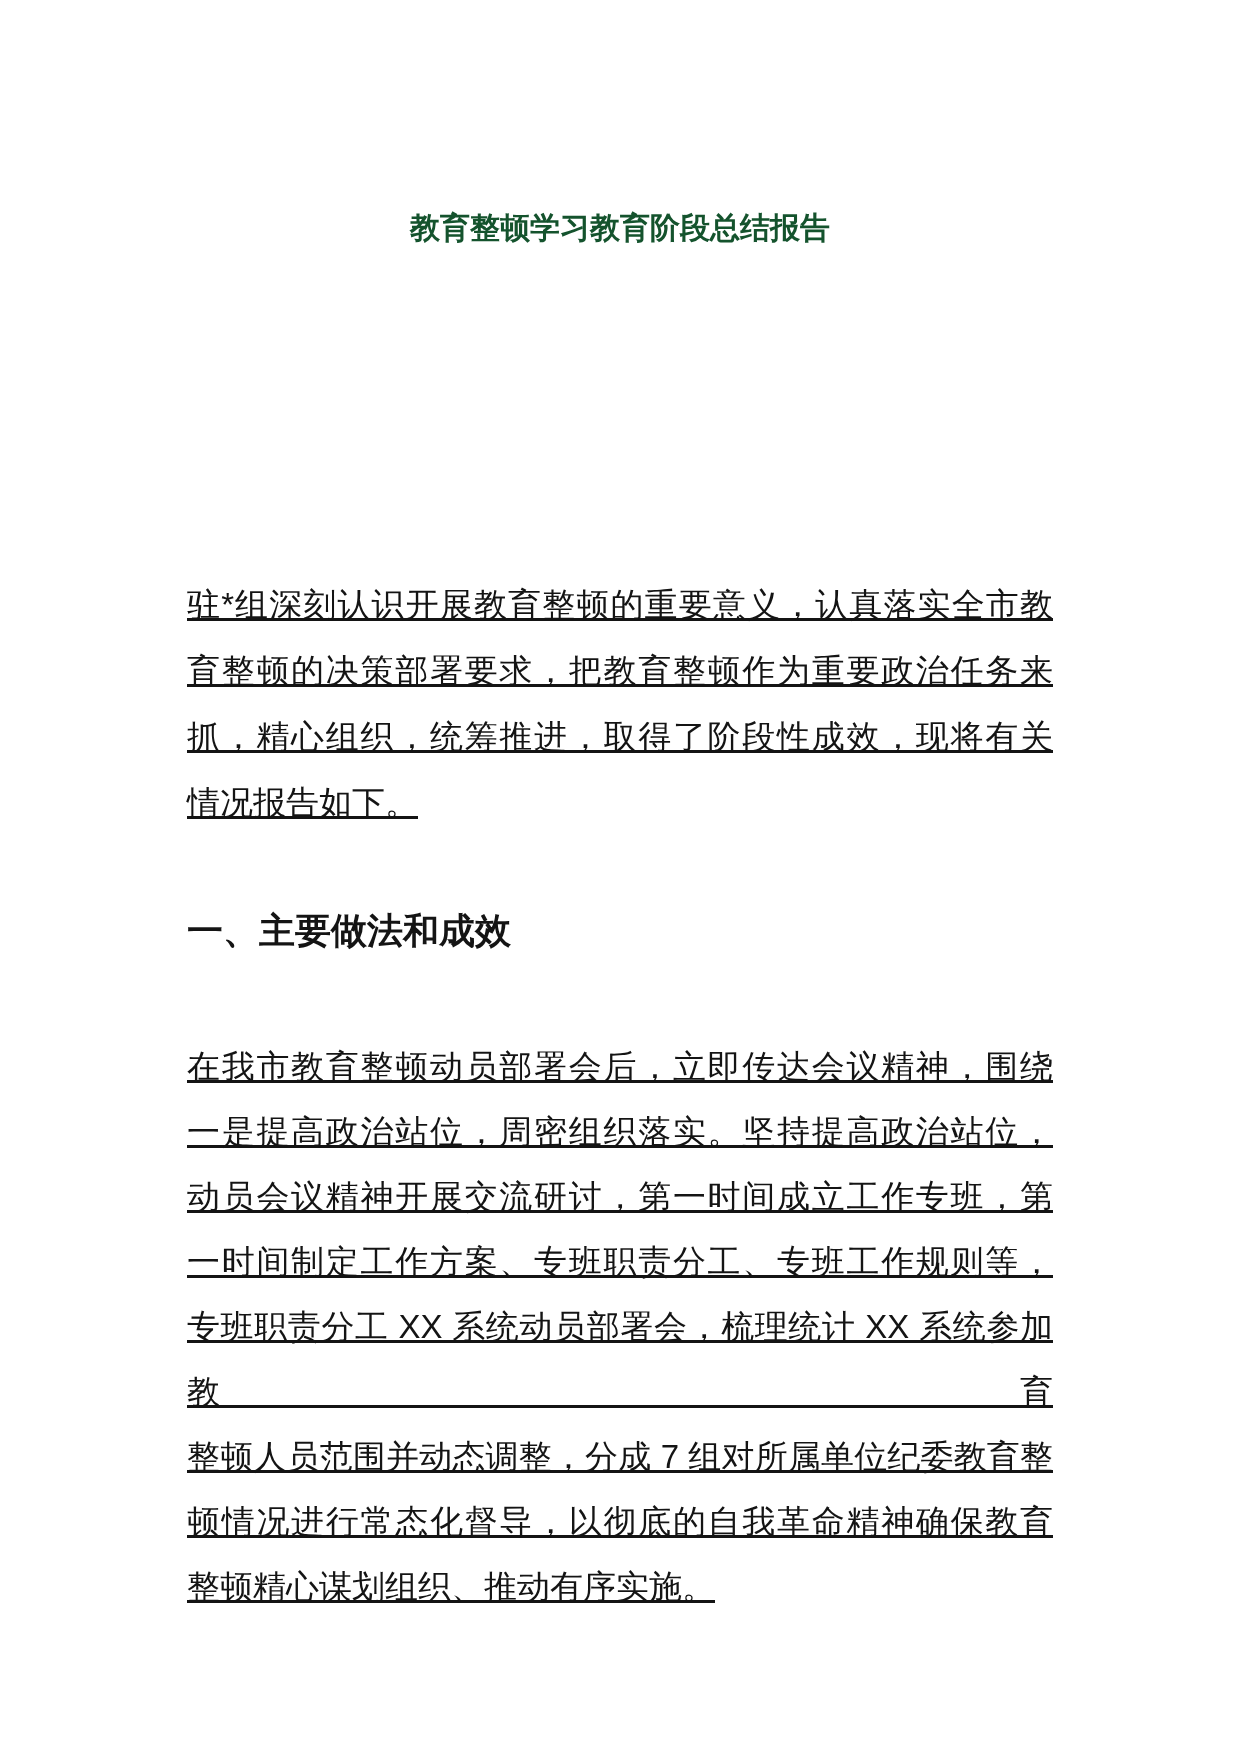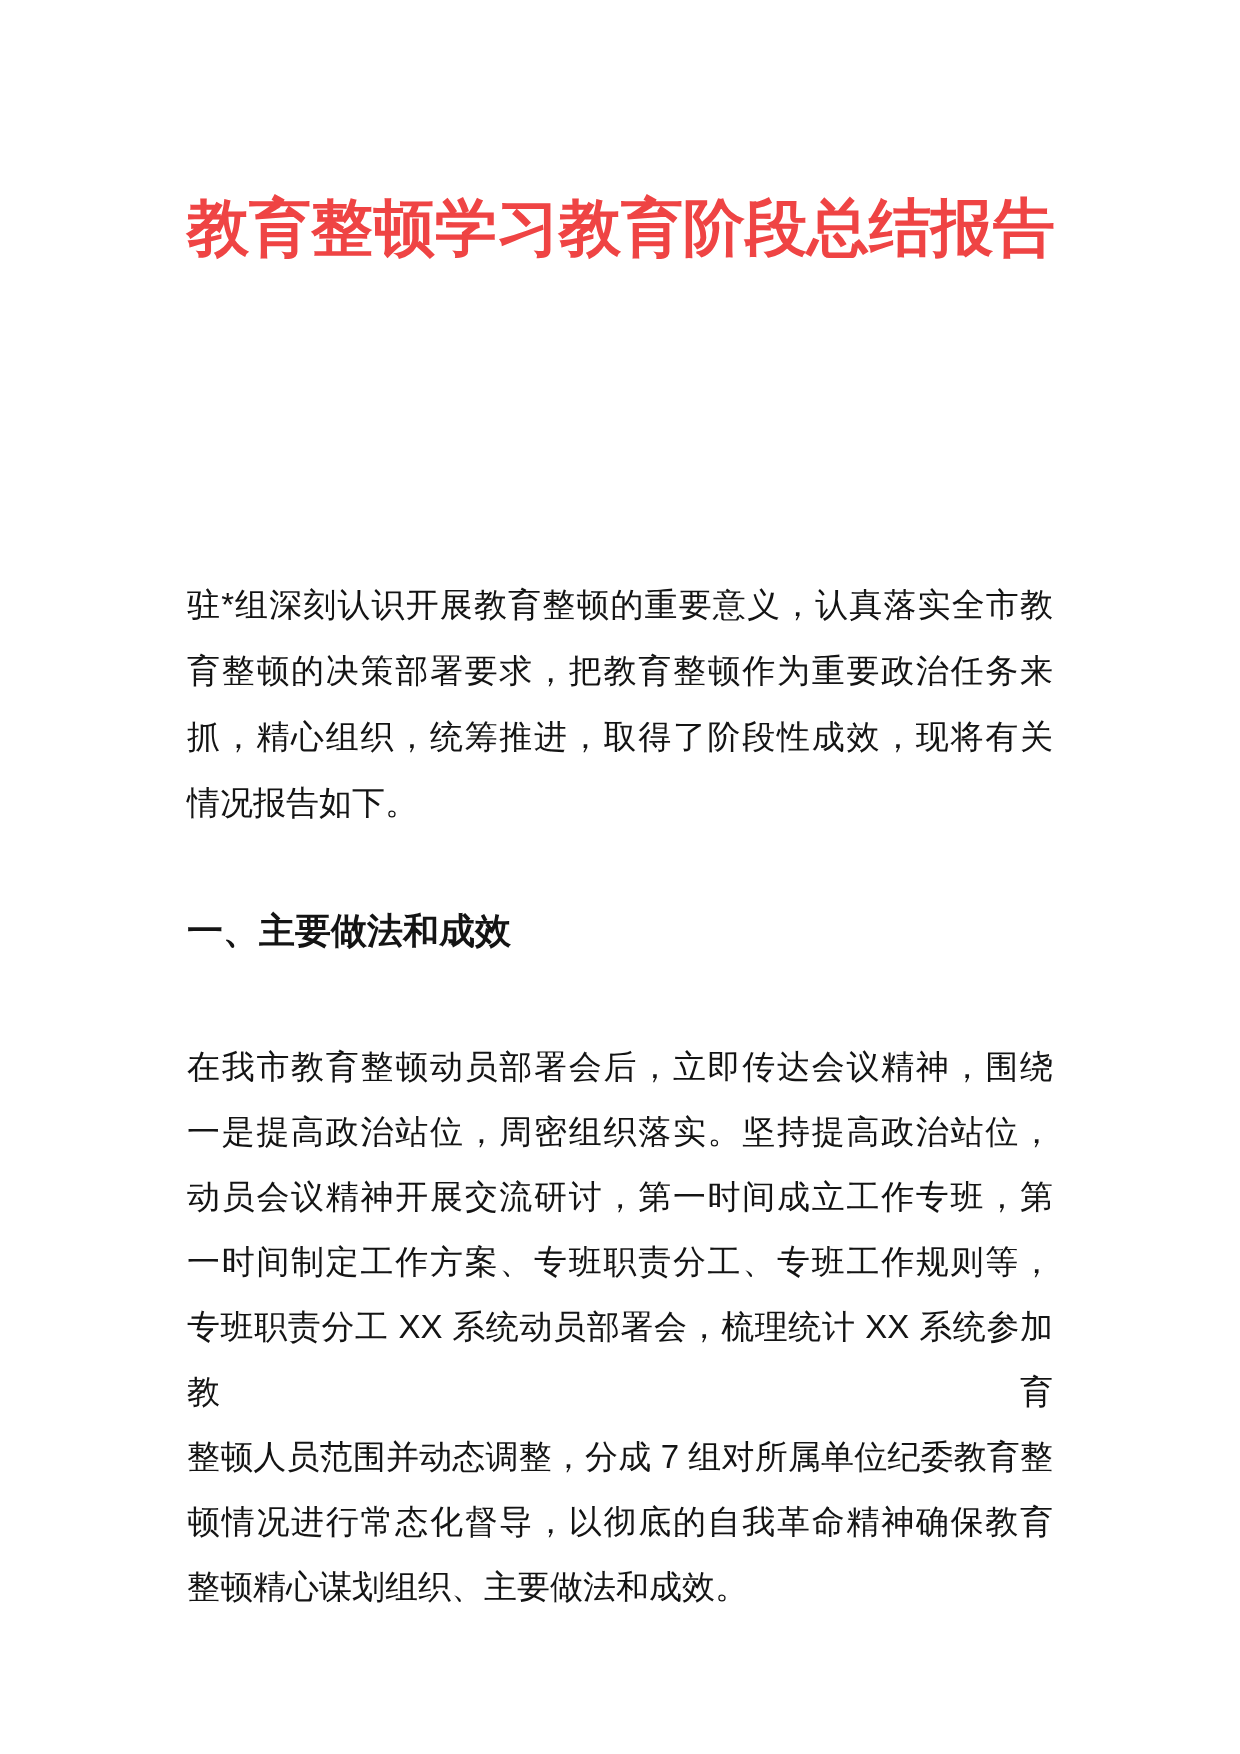--- a/index.html
+++ b/index.html
@@ -18,23 +18,24 @@
     -webkit-font-smoothing: antialiased;
   }
   .content {
     margin-left: 187px;
     width: 866px;
   }
   .doc-title {
     padding-top: 198px;
     height: 60px;
     line-height: 60px;
-    font-size: 62px;
+    font-size: 30px;
     font-weight: bold;
-    color: #ef4444;
+    color: #14532d;
+    text-align: center;
     white-space: nowrap;
   }
   .para {
     font-size: 33px;
     font-weight: 400;
   }
   .para-intro {
     margin-top: 314px;
     line-height: 66px;
   }
@@ -47,20 +48,21 @@
     white-space: nowrap;
   }
   .para-body {
     margin-top: 70px;
     line-height: 65px;
   }
   .line {
     text-align: justify;
     text-align-last: justify;
     text-justify: inter-character;
+    text-decoration: underline;
   }
   .line-last {
     text-align: center;
     text-align-last: left;
   }
 </style>
 </head>
 <body>
 
 <div class="page">
@@ -78,17 +80,17 @@
     <div class="section-heading">一、主要做法和成效</div>
 
     <div class="para para-body">
       <div class="line">在我市教育整顿动员部署会后，立即传达会议精神，围绕</div>
       <div class="line">一是提高政治站位，周密组织落实。坚持提高政治站位，</div>
       <div class="line">动员会议精神开展交流研讨，第一时间成立工作专班，第</div>
       <div class="line">一时间制定工作方案、专班职责分工、专班工作规则等，</div>
       <div class="line">专班职责分工 XX 系统动员部署会，梳理统计 XX 系统参加教育</div>
       <div class="line">整顿人员范围并动态调整，分成 7 组对所属单位纪委教育整</div>
       <div class="line">顿情况进行常态化督导，以彻底的自我革命精神确保教育</div>
-      <div class="line line-last">整顿精心谋划组织、主要做法和成效。</div>
+      <div class="line line-last">整顿精心谋划组织、推动有序实施。</div>
     </div>
 
   </div>
 </div>
 
 </body></html>

